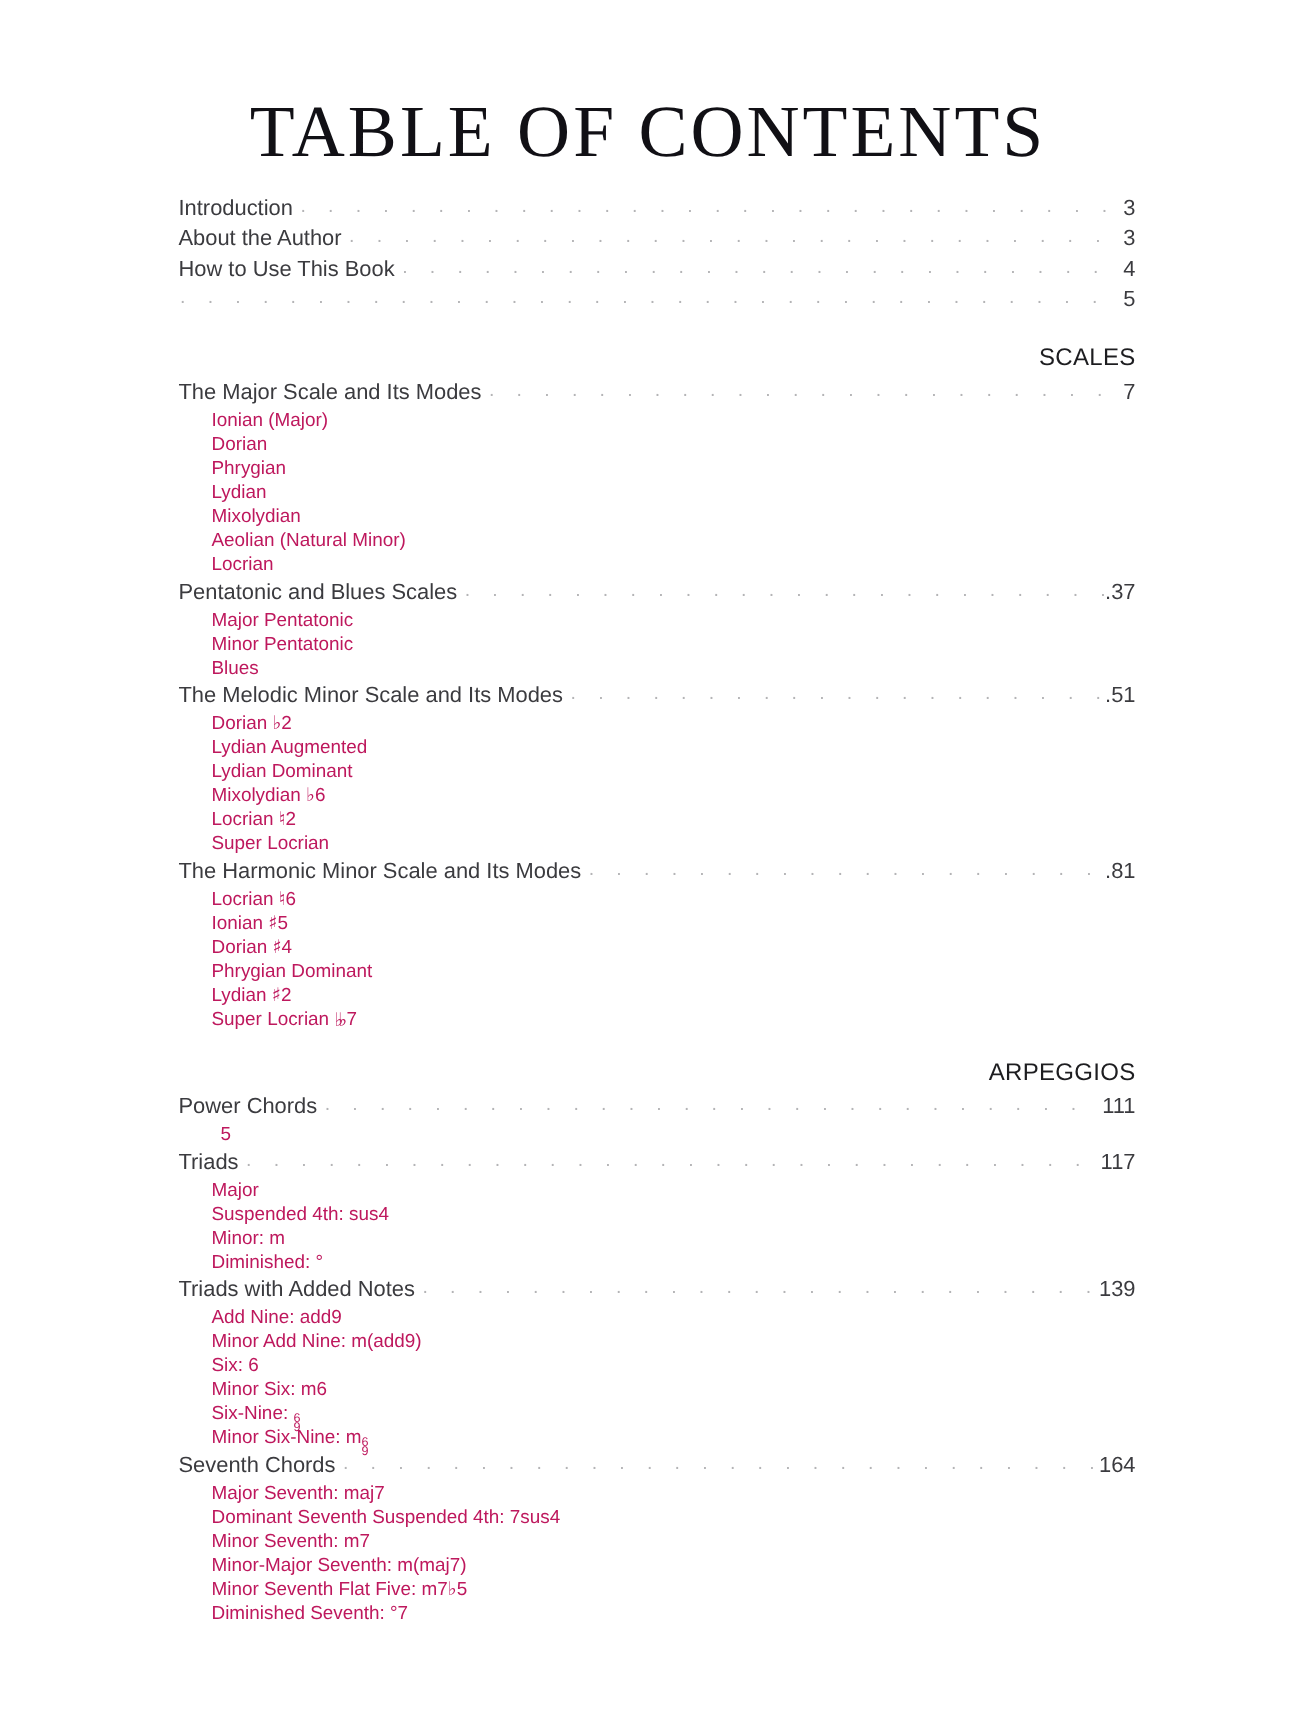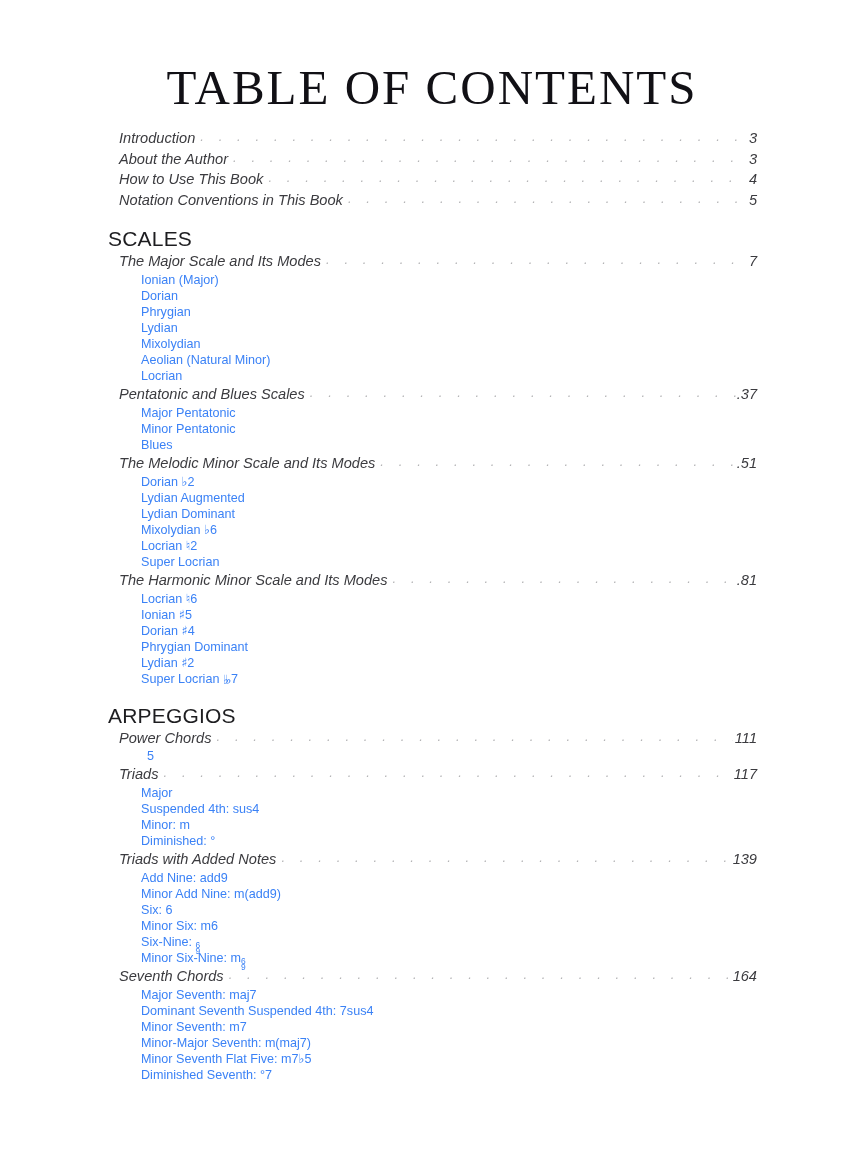--- a/index.html
+++ b/index.html
@@ -53,48 +53,48 @@
   
   .row.lvl1 {
     padding-left: 119px;
     font-size: 14.6px;
     line-height: 20.6px;
     height: 20.6px;
   }
   
   .row.section {
     padding-left: 108px;
-    font-size: 21px;
+    font-size: 16px;
     line-height: 25px;
     height: 25px;
     color: #1d1d20;
     letter-spacing: 0.2px;
+    text-align: right;
   }
   
   .row.lvl2 {
     padding-left: 141px;
     font-size: 12.6px;
     line-height: 16.05px;
     height: 16.05px;
-    color: #3b82f6;
+    color: #be185d;
   }
   
   .row.lvl2.narrow {
     padding-left: 147px;
   }
 
   .row .txt {
     white-space: nowrap;
   }
 
   
   .row.leader {
     display: flex;
     align-items: baseline;
-    font-style: italic;
   }
   .row.leader .txt {
     flex: 0 0 auto;
     padding-right: 4px;
   }
   .row.leader .dots {
     flex: 1 1 auto;
     overflow: hidden;
     height: 1em;
     position: relative;
@@ -168,21 +168,20 @@
         <span class="txt">About the Author</span>
         <span class="dots"></span>
         <span class="pg">3</span>
       </div>
       <div class="row lvl1 leader">
         <span class="txt">How to Use This Book</span>
         <span class="dots"></span>
         <span class="pg">4</span>
       </div>
       <div class="row lvl1 leader">
-        <span class="txt">Notation Conventions in This Book</span>
         <span class="dots"></span>
         <span class="pg">5</span>
       </div>
       <div class="gap-md"></div>
       <div class="row section"><span class="txt">SCALES</span></div>
       <div class="row lvl1 leader">
         <span class="txt">The Major Scale and Its Modes</span>
         <span class="dots"></span>
         <span class="pg">7</span>
       </div>

